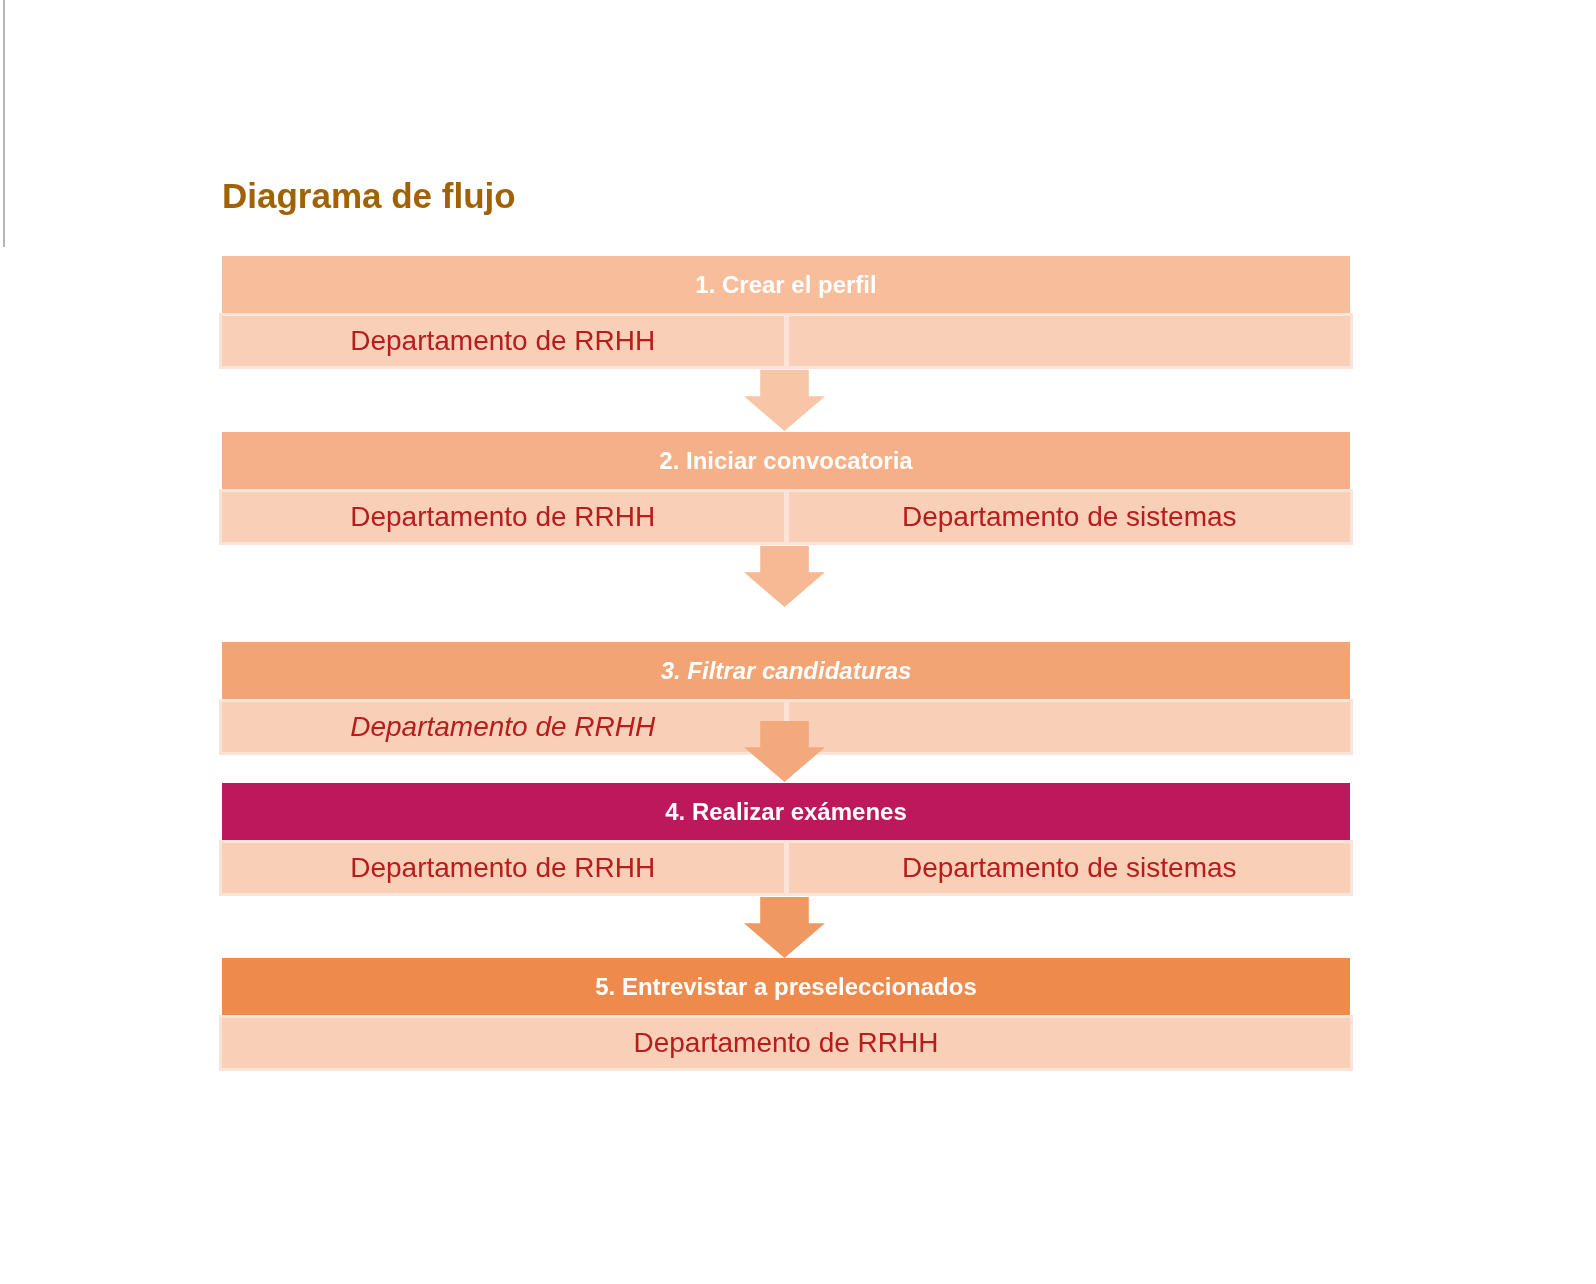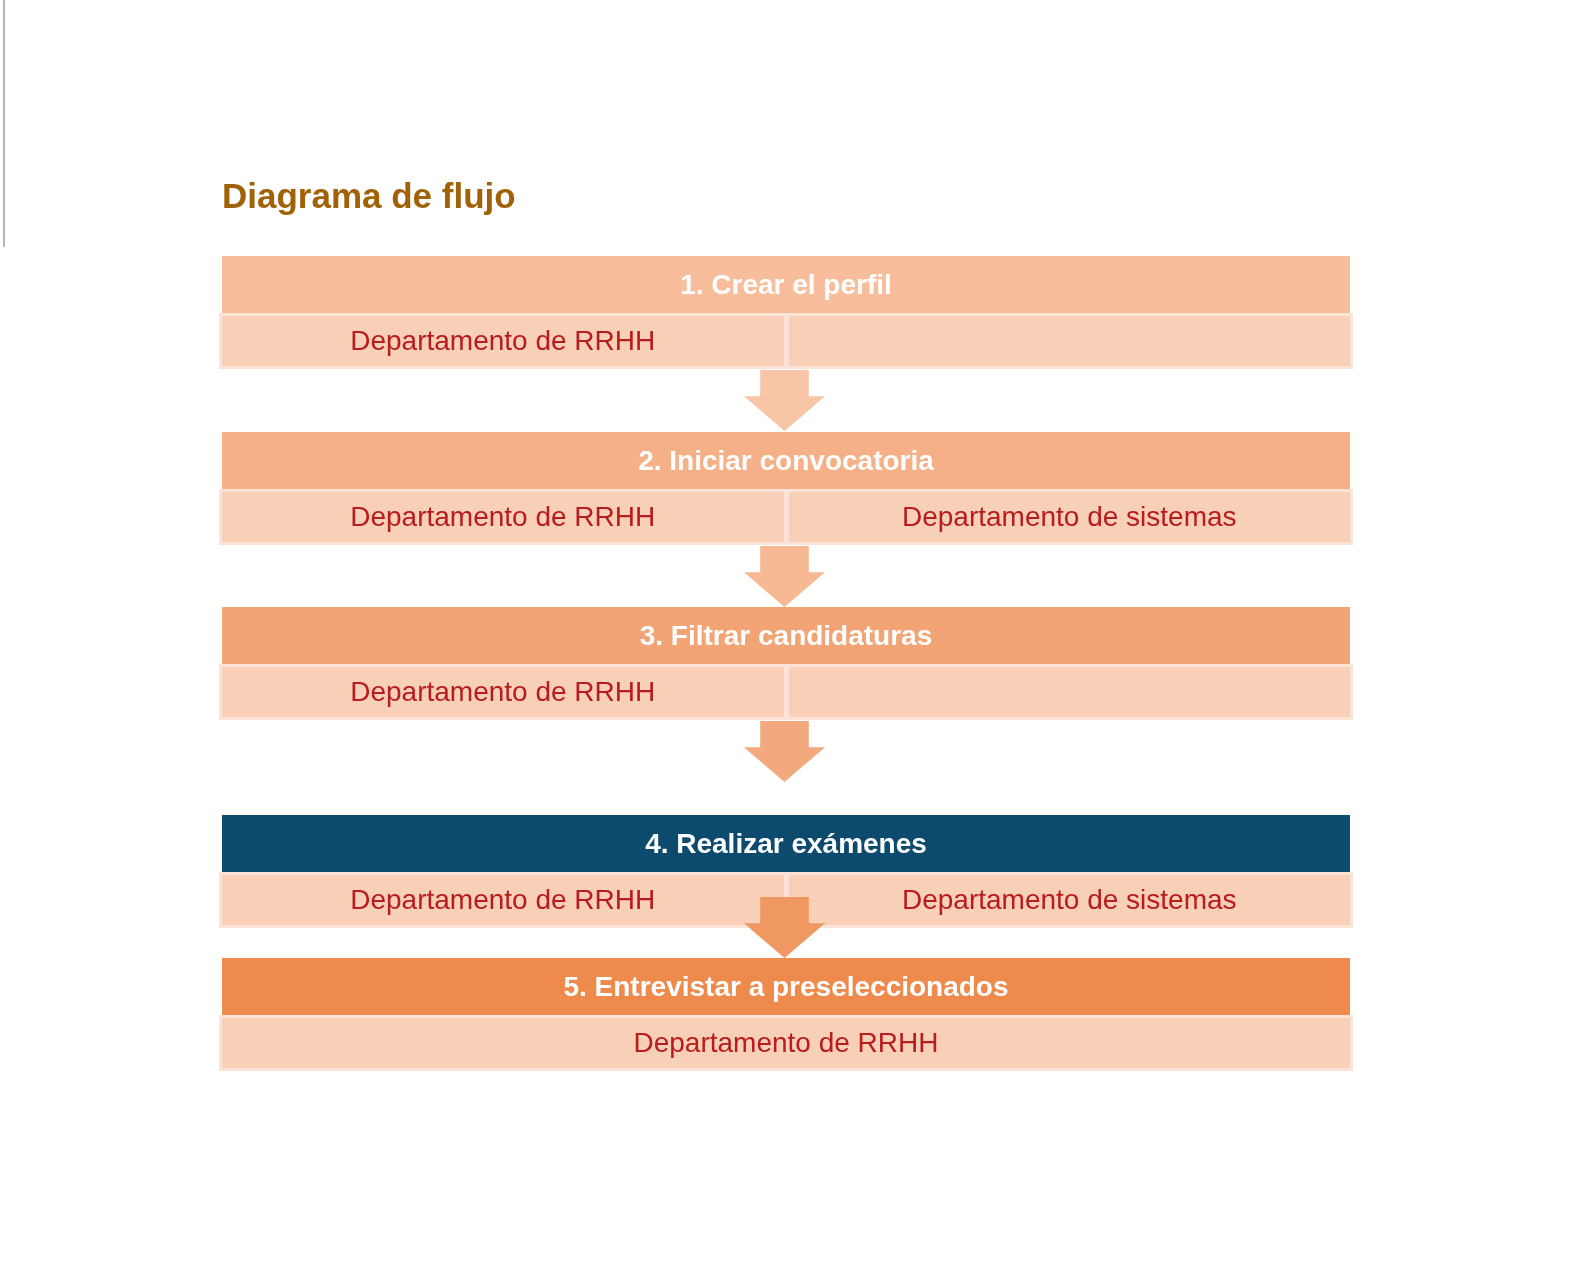--- a/index.html
+++ b/index.html
@@ -32,21 +32,21 @@
   .step-header {
     width: 1128px;
     height: 57px;
     display: flex;
     align-items: center;
     justify-content: center;
   }
   .step-title {
     color: #ffffff;
     font-weight: 700;
-    font-size: 28px;
+    font-size: 24px;
     white-space: nowrap;
   }
   .step-row {
     position: relative;
     left: -3px;
     width: 1134px;
     height: 56px;
     box-sizing: border-box;
     padding: 3px;
     display: flex;
@@ -64,21 +64,21 @@
   .flow-arrow {
     position: absolute;
     left: 744px;
     width: 81px;
     height: 61px;
     clip-path: polygon(20% 0, 80% 0, 80% 43%, 100% 43%, 50% 100%, 0 43%, 20% 43%);
   }
   
   #step-0 { top: 256px; }
   #step-1 { top: 432px; }
-  #step-2 { top: 607px; }
+  #step-2 { top: 642px; font-style: italic; }
   #step-3 { top: 783px; }
   #step-4 { top: 958px; }
   #arrow-0 { top: 370px; }
   #arrow-1 { top: 546px; }
   #arrow-2 { top: 721px; }
   #arrow-3 { top: 897px; }
 </style>
 </head>
 <body>
 
@@ -118,21 +118,21 @@
     </div>
     <div class="step-row" style="background-color: rgb(251, 227, 215);">
       <div class="step-cell" style="background-color: rgb(248, 207, 183);">Departamento de RRHH</div>
       <div class="step-cell" style="background-color: rgb(248, 207, 183);"></div>
     </div>
   </div>
 
   <div class="flow-arrow" id="arrow-2" style="background-color: rgb(243, 169, 126);"></div>
 
   <div class="step" id="step-3">
-    <div class="step-header" style="background-color: #0c4a6e; margin-top: 32px;">
+    <div class="step-header" style="background-color: #be185d;">
       <span class="step-title">4. Realizar exámenes</span>
     </div>
     <div class="step-row" style="background-color: rgb(251, 227, 215);">
       <div class="step-cell" style="background-color: rgb(248, 207, 183);">Departamento de RRHH</div>
       <div class="step-cell" style="background-color: rgb(248, 207, 183);">Departamento de sistemas</div>
     </div>
   </div>
 
   <div class="flow-arrow" id="arrow-3" style="background-color: rgb(240, 152, 98);"></div>
 

